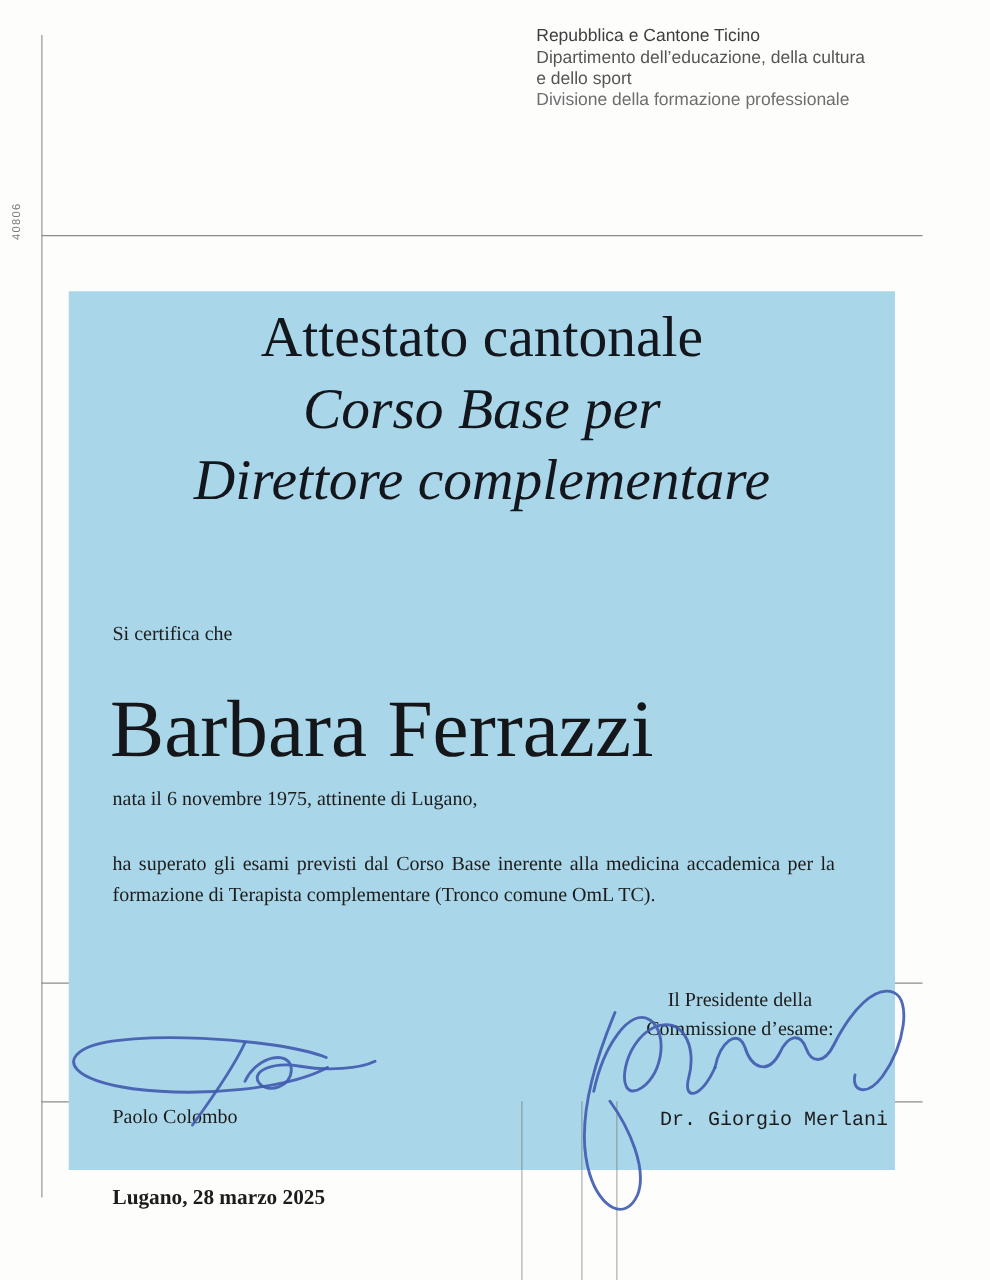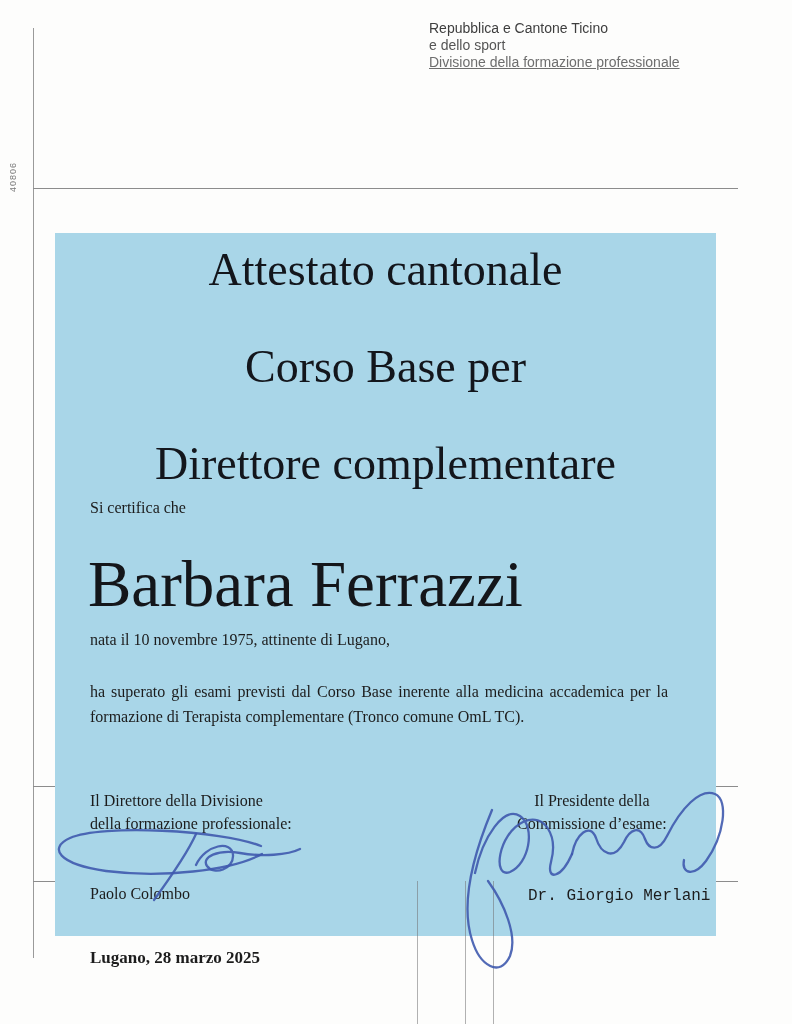--- a/index.html
+++ b/index.html
@@ -4,21 +4,21 @@
 <style>
   html,body{margin:0;padding:0;}
   body{width:792px;height:1024px;background:#ffffff;overflow:hidden;}
   .page{position:relative;width:792px;height:1024px;background:#fdfdfc;font-family:"Liberation Serif",serif;color:#1c1c1c;}
 
   
   .letterhead{position:absolute;left:429px;top:20px;width:340px;
     font-family:"Liberation Sans",sans-serif;font-size:14px;line-height:17px;}
   .lh-1{color:#3e3e3e;}
   .lh-2,.lh-3{color:#555555;}
-  .lh-4{color:#6e6e6e;text-decoration:underline;}
+  .lh-4{color:#6e6e6e;}
 
   
   .margin-note{position:absolute;left:8px;top:146px;height:46px;
     writing-mode:vertical-rl;transform:rotate(180deg);
     font-family:"Liberation Sans",sans-serif;font-size:9px;color:#7a7a7a;letter-spacing:1px;}
 
   
   .vline-left{position:absolute;left:33px;top:28px;width:1px;height:930px;background:#9a9a9a;}
   .hline{position:absolute;left:33px;width:705px;height:1px;background:#8c8c8c;}
   .hline-top{top:188px;}
@@ -27,21 +27,21 @@
   .fold{position:absolute;top:881px;width:1px;height:143px;background:rgba(115,115,115,0.55);z-index:6;}
   .fold-1{left:417px;}
   .fold-2{left:465px;}
   .fold-3{left:493px;}
 
   
   .panel{position:absolute;left:55px;top:233px;width:661px;height:703px;background:#a9d6e8;z-index:2;}
 
   .title-block{position:absolute;left:0;top:8px;width:661px;text-align:center;line-height:57px;font-size:46px;color:#13161c;}
   .title-line{white-space:nowrap;}
-  .title-italic{margin-top:40px;}
+  .title-italic{font-style:italic;}
 
   .certify{position:absolute;left:35px;top:266px;font-size:16px;}
   .recipient{position:absolute;left:33px;top:314px;font-size:65px;white-space:nowrap;color:#14161a;}
   .birth{position:absolute;left:35px;top:398px;font-size:16px;}
   .para{position:absolute;left:35px;top:446px;width:578px;font-size:16px;line-height:25px;text-align:justify;}
 
   .sig-label{position:absolute;top:556px;font-size:16px;line-height:23px;}
   .sig-label-left{left:35px;}
   .sig-label-right{left:462px;text-align:center;}
   .sig-name{position:absolute;font-size:16px;}
@@ -55,20 +55,21 @@
   .sig-2{left:430px;top:778px;}
   .ink{fill:none;stroke:#3f5aae;stroke-width:2.3;stroke-linecap:round;stroke-linejoin:round;opacity:0.9;}
 </style>
 </head>
 <body>
 
 <div class="page">
 
   <div class="letterhead">
     <div class="lh-1">Repubblica e Cantone Ticino</div>
+    <div class="lh-2">Dipartimento dell’educazione, della cultura</div>
     <div class="lh-3">e dello sport</div>
     <div class="lh-4">Divisione della formazione professionale</div>
   </div>
 
   <div class="margin-note">40806</div>
 
   <div class="vline-left"></div>
   <div class="hline hline-top"></div>
   <div class="hline hline-sig-top"></div>
   <div class="hline hline-sig-bottom"></div>
@@ -81,28 +82,24 @@
     <div class="title-block">
       <div class="title-line">Attestato cantonale</div>
       <div class="title-line title-italic">Corso Base per</div>
       <div class="title-line title-italic">Direttore complementare</div>
     </div>
 
     <div class="certify">Si certifica che</div>
 
     <div class="recipient">Barbara Ferrazzi</div>
 
-    <div class="birth">nata il 10 novembre 1975, attinente di Lugano,</div>
+    <div class="birth">nata il 6 novembre 1975, attinente di Lugano,</div>
 
     <div class="para">ha superato gli esami previsti dal Corso Base inerente alla medicina accademica per la formazione di Terapista complementare (Tronco comune OmL TC).</div>
 
-    <div class="sig-label sig-label-left">
-      <div>Il Direttore della Divisione</div>
-      <div>della formazione professionale:</div>
-    </div>
 
     <div class="sig-label sig-label-right">
       <div>Il Presidente della</div>
       <div>Commissione d’esame:</div>
     </div>
 
     <div class="sig-name sig-name-left">Paolo Colombo</div>
     <div class="sig-name sig-name-right">Dr. Giorgio Merlani</div>
   </div>
 

